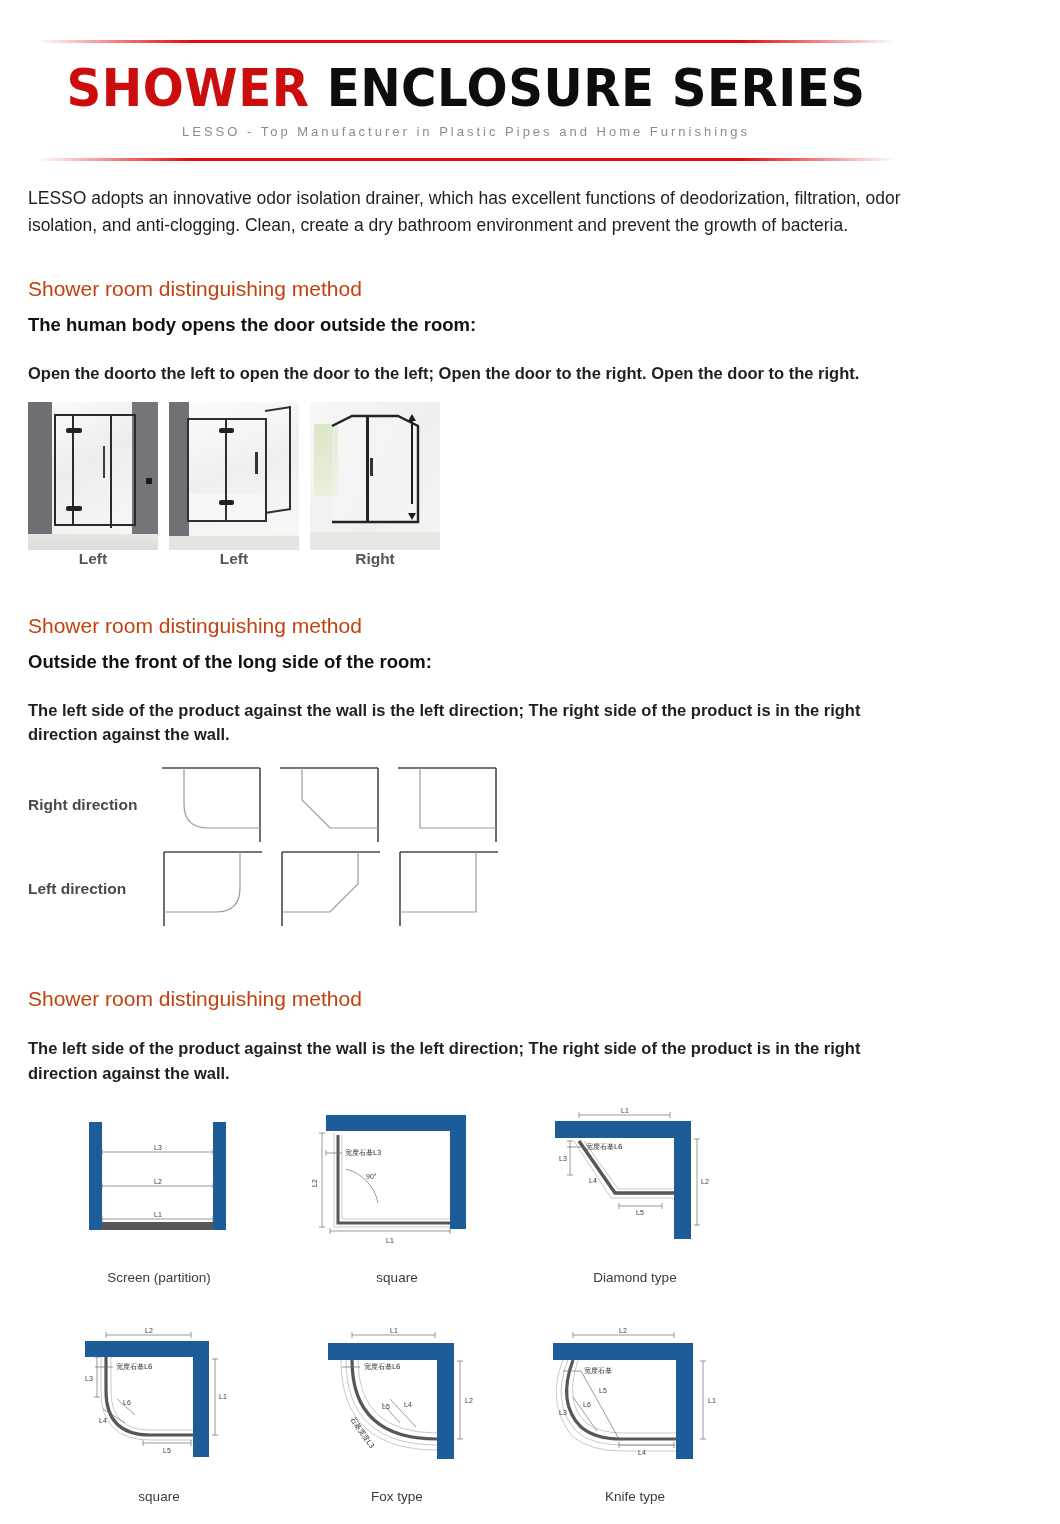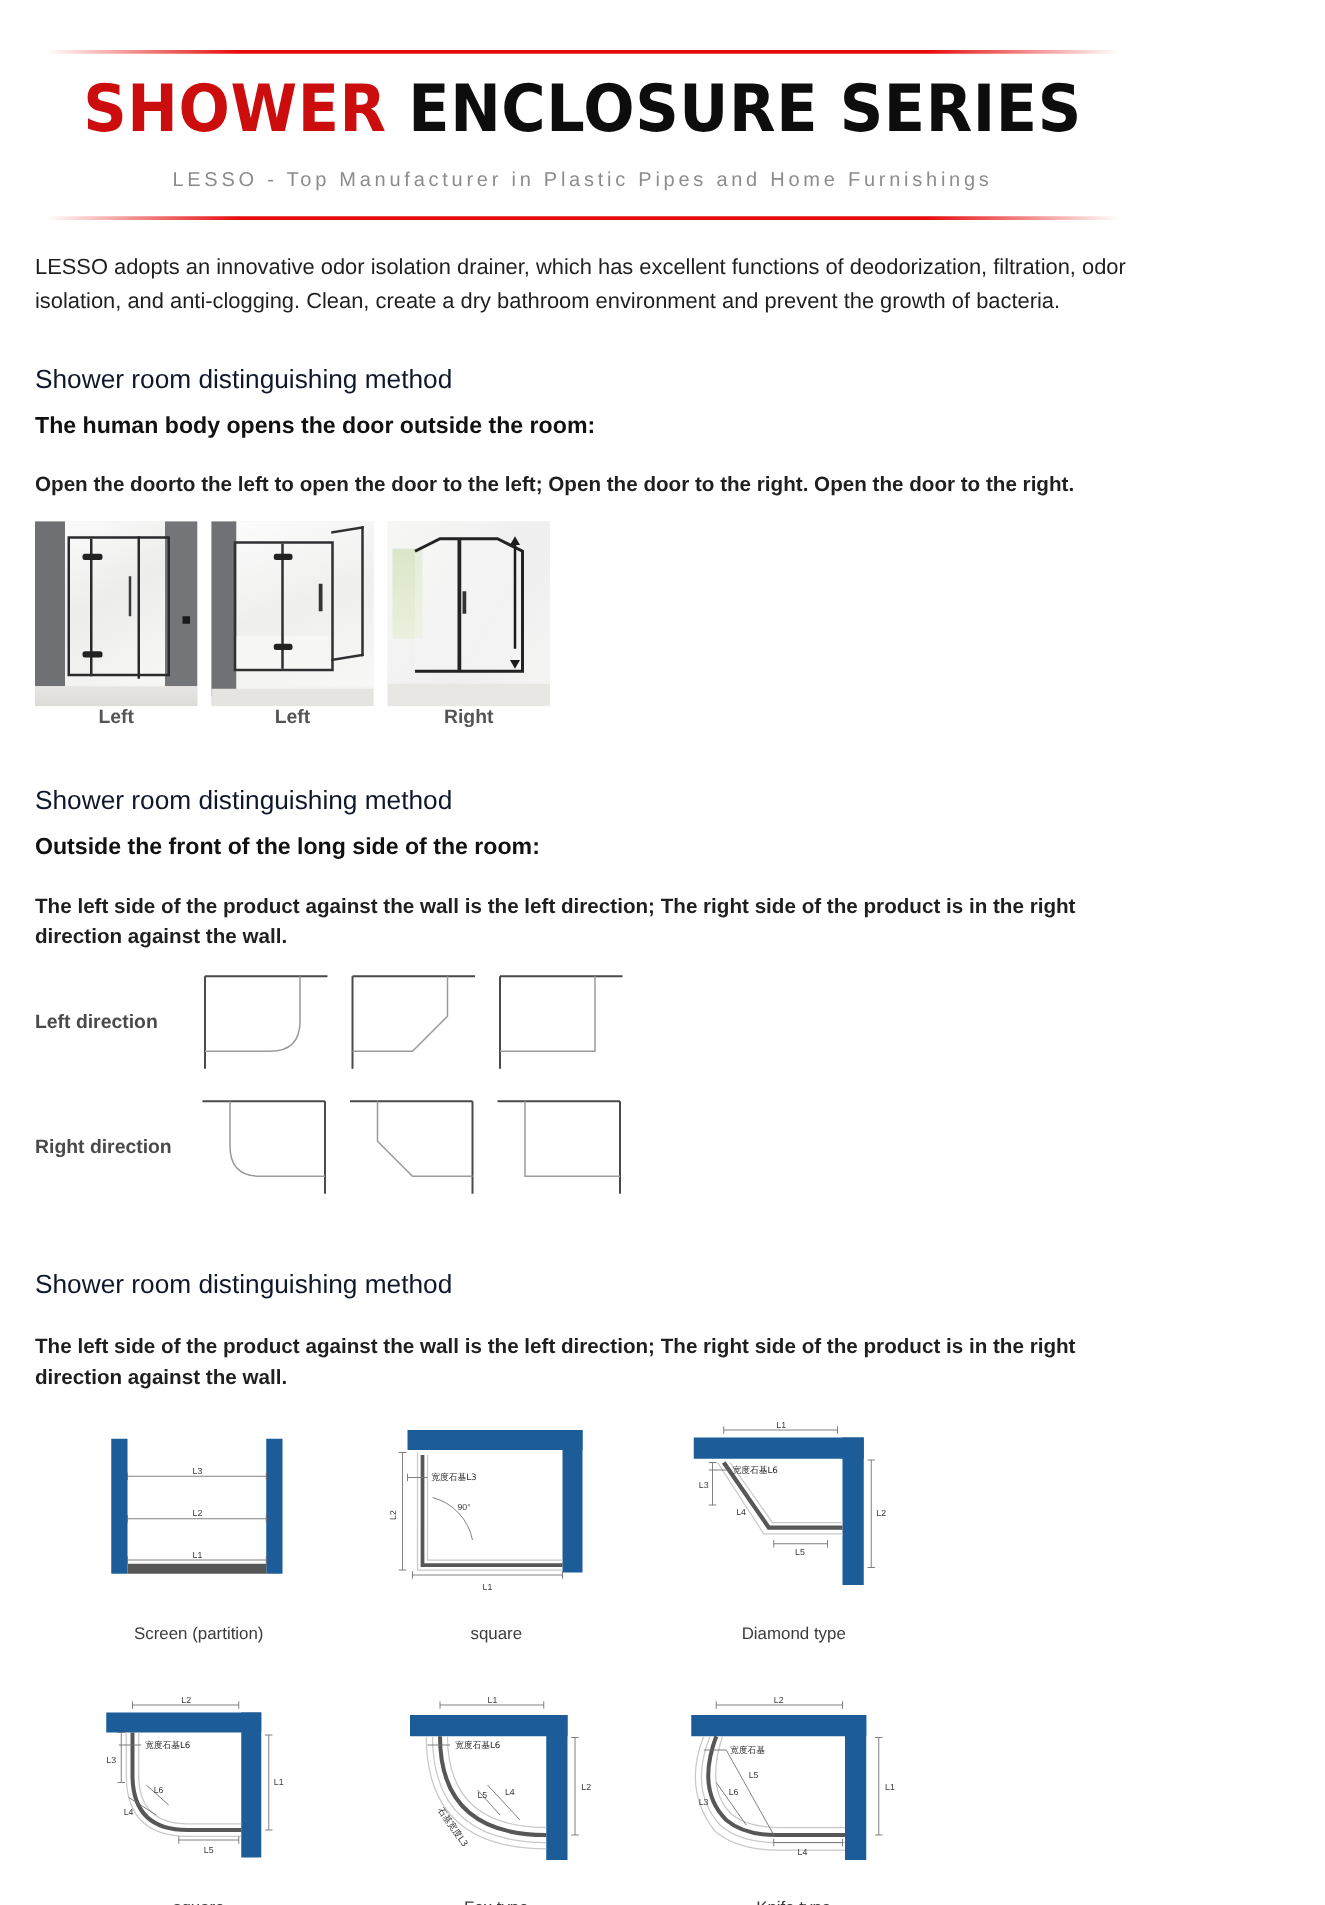--- a/index.html
+++ b/index.html
@@ -26,41 +26,41 @@
     font-weight: 700;
     font-size: 52px;
     letter-spacing: 0.5px;
     line-height: 1.05;
     transform: scaleX(0.93);
     white-space: nowrap;
   }
   .title .red { color: #cc0d0d; }
   .title .blk { color: #0d0d0d; }
   .subtitle {
-    margin-top: 20px;
-    font-size: 16px;
+    margin-top: 8px;
+    font-size: 13px;
     color: #8c8c8c;
     letter-spacing: 3.0px;
     white-space: nowrap;
   }
 
   
   .body { padding: 0 28px; }
   .intro {
     margin-top: 24px;
     font-size: 17.5px;
     line-height: 1.55;
     color: #1f1f1f;
     max-width: 1002px;
   }
   h2.section {
     margin-top: 38px;
     font-size: 21px;
     font-weight: 400;
-    color: #0f172a;
+    color: #c2410c;
   }
   h3.subsection {
     margin-top: 13px;
     font-size: 18.5px;
     font-weight: 600;
     color: #111;
   }
   p.desc {
     margin-top: 25px;
     font-size: 16.5px;
@@ -237,58 +237,58 @@
       </div>
 
     </div>
 
     <h2 class="section" style="margin-top:46px">Shower room distinguishing method</h2>
     <h3 class="subsection">Outside the front of the long side of the room:</h3>
     <p class="desc">The left side of the product against the wall is the left direction; The right side of the product is in the right direction against the wall.</p>
 
     <div class="dir-block">
 
+      <div class="dir-row second">
+        <div class="dir-label">Right direction</div>
+        <div class="dir-svgs">
+          <svg width="108" height="82">
+            <path d="M4,4 H102" stroke="#4a4a4a" stroke-width="1.6" fill="none"></path>
+            <path d="M102,4 V78" stroke="#4a4a4a" stroke-width="1.6" fill="none"></path>
+            <path d="M26,4 V40 Q26,64 50,64 H102" stroke="#9a9a9a" stroke-width="1.2" fill="none"></path>
+          </svg>
+          <svg width="108" height="82">
+            <path d="M4,4 H102" stroke="#4a4a4a" stroke-width="1.6" fill="none"></path>
+            <path d="M102,4 V78" stroke="#4a4a4a" stroke-width="1.6" fill="none"></path>
+            <path d="M26,4 V36 L54,64 H102" stroke="#9a9a9a" stroke-width="1.2" fill="none"></path>
+          </svg>
+          <svg width="108" height="82">
+            <path d="M4,4 H102" stroke="#4a4a4a" stroke-width="1.6" fill="none"></path>
+            <path d="M102,4 V78" stroke="#4a4a4a" stroke-width="1.6" fill="none"></path>
+            <path d="M26,4 V64 H102" stroke="#9a9a9a" stroke-width="1.2" fill="none"></path>
+          </svg>
+        </div>
+      </div>
+
       <div class="dir-row">
         <div class="dir-label">Left direction</div>
         <div class="dir-svgs">
           <svg width="108" height="82">
             <path d="M6,4 H104" stroke="#4a4a4a" stroke-width="1.6" fill="none"></path>
             <path d="M6,4 V78" stroke="#4a4a4a" stroke-width="1.6" fill="none"></path>
             <path d="M82,4 V40 Q82,64 58,64 H6" stroke="#9a9a9a" stroke-width="1.2" fill="none"></path>
           </svg>
           <svg width="108" height="82">
             <path d="M6,4 H104" stroke="#4a4a4a" stroke-width="1.6" fill="none"></path>
             <path d="M6,4 V78" stroke="#4a4a4a" stroke-width="1.6" fill="none"></path>
             <path d="M82,4 V36 L54,64 H6" stroke="#9a9a9a" stroke-width="1.2" fill="none"></path>
           </svg>
           <svg width="108" height="82">
             <path d="M6,4 H104" stroke="#4a4a4a" stroke-width="1.6" fill="none"></path>
             <path d="M6,4 V78" stroke="#4a4a4a" stroke-width="1.6" fill="none"></path>
             <path d="M82,4 V64 H6" stroke="#9a9a9a" stroke-width="1.2" fill="none"></path>
-          </svg>
-        </div>
-      </div>
-
-      <div class="dir-row second">
-        <div class="dir-label">Right direction</div>
-        <div class="dir-svgs">
-          <svg width="108" height="82">
-            <path d="M4,4 H102" stroke="#4a4a4a" stroke-width="1.6" fill="none"></path>
-            <path d="M102,4 V78" stroke="#4a4a4a" stroke-width="1.6" fill="none"></path>
-            <path d="M26,4 V40 Q26,64 50,64 H102" stroke="#9a9a9a" stroke-width="1.2" fill="none"></path>
-          </svg>
-          <svg width="108" height="82">
-            <path d="M4,4 H102" stroke="#4a4a4a" stroke-width="1.6" fill="none"></path>
-            <path d="M102,4 V78" stroke="#4a4a4a" stroke-width="1.6" fill="none"></path>
-            <path d="M26,4 V36 L54,64 H102" stroke="#9a9a9a" stroke-width="1.2" fill="none"></path>
-          </svg>
-          <svg width="108" height="82">
-            <path d="M4,4 H102" stroke="#4a4a4a" stroke-width="1.6" fill="none"></path>
-            <path d="M102,4 V78" stroke="#4a4a4a" stroke-width="1.6" fill="none"></path>
-            <path d="M26,4 V64 H102" stroke="#9a9a9a" stroke-width="1.2" fill="none"></path>
           </svg>
         </div>
       </div>
 
     </div>
 
     <h2 class="section" style="margin-top:56px">Shower room distinguishing method</h2>
     <p class="desc">The left side of the product against the wall is the left direction; The right side of the product is in the right direction against the wall.</p>
 
     <div class="tech-grid">

